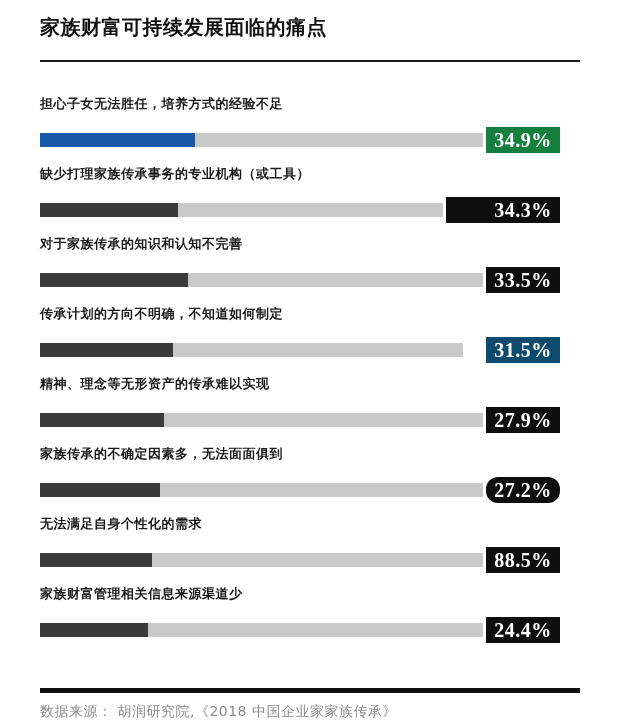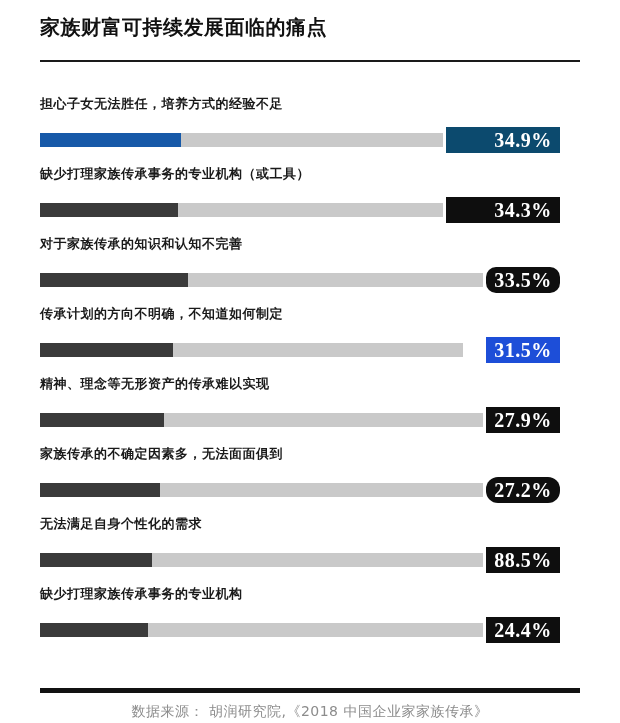--- a/index.html
+++ b/index.html
@@ -65,21 +65,21 @@
     justify-content: center;
     letter-spacing: 0.5px;
   }
   .rule-bottom {
     height: 5px;
     background: #111111;
     margin-top: 34px;
   }
   .source {
     margin-top: 9px;
-    text-align: center;
+    text-align: left;
     font-size: 14px;
     line-height: 18px;
     color: #8c8c8c;
     letter-spacing: 0.5px;
     white-space: nowrap;
   }
 </style>
 </head>
 <body>
 
@@ -87,48 +87,48 @@
   <h1 class="title">家族财富可持续发展面临的痛点</h1>
   <div class="rule-top"></div>
 
   <div class="rows" id="rows">
       <div class="row">
         <div class="row-label">担心子女无法胜任，培养方式的经验不足</div>
         <div class="bar-line">
           <div class="track" style="background: rgb(201, 201, 201);">
             <div class="fill" style="width: 34.9%; background: rgb(22, 89, 168);"></div>
           </div>
-          <div class="pct" style="background: #0c4a6e; padding-left: 40px;">34.9%</div>
+          <div class="pct" style="background: #15803d;">34.9%</div>
         </div>
       </div>
       <div class="row">
         <div class="row-label">缺少打理家族传承事务的专业机构（或工具）</div>
         <div class="bar-line">
           <div class="track" style="background: rgb(201, 201, 201);">
             <div class="fill" style="width: 34.3%; background: rgb(58, 58, 58);"></div>
           </div>
           <div class="pct" style="background: rgb(14, 14, 14); padding-left: 40px;">34.3%</div>
         </div>
       </div>
       <div class="row">
         <div class="row-label">对于家族传承的知识和认知不完善</div>
         <div class="bar-line">
           <div class="track" style="background: rgb(201, 201, 201);">
             <div class="fill" style="width: 33.5%; background: rgb(58, 58, 58);"></div>
           </div>
-          <div class="pct" style="background: rgb(14, 14, 14); border-radius: 10px;">33.5%</div>
+          <div class="pct" style="background: rgb(14, 14, 14);">33.5%</div>
         </div>
       </div>
       <div class="row">
         <div class="row-label">传承计划的方向不明确，不知道如何制定</div>
         <div class="bar-line">
           <div class="track" style="background: rgb(201, 201, 201);">
             <div class="fill" style="width: 31.5%; background: rgb(58, 58, 58);"></div>
           </div>
-          <div class="pct" style="background: #1d4ed8; margin-left: 23px;">31.5%</div>
+          <div class="pct" style="background: #0c4a6e; margin-left: 23px;">31.5%</div>
         </div>
       </div>
       <div class="row">
         <div class="row-label">精神、理念等无形资产的传承难以实现</div>
         <div class="bar-line">
           <div class="track" style="background: rgb(201, 201, 201);">
             <div class="fill" style="width: 27.9%; background: rgb(58, 58, 58);"></div>
           </div>
           <div class="pct" style="background: rgb(14, 14, 14);">27.9%</div>
         </div>
@@ -145,21 +145,21 @@
       <div class="row">
         <div class="row-label">无法满足自身个性化的需求</div>
         <div class="bar-line">
           <div class="track" style="background: rgb(201, 201, 201);">
             <div class="fill" style="width: 25.3%; background: rgb(58, 58, 58);"></div>
           </div>
           <div class="pct" style="background: rgb(14, 14, 14);">88.5%</div>
         </div>
       </div>
       <div class="row">
-        <div class="row-label">缺少打理家族传承事务的专业机构</div>
+        <div class="row-label">家族财富管理相关信息来源渠道少</div>
         <div class="bar-line">
           <div class="track" style="background: rgb(201, 201, 201);">
             <div class="fill" style="width: 24.4%; background: rgb(58, 58, 58);"></div>
           </div>
           <div class="pct" style="background: rgb(14, 14, 14);">24.4%</div>
         </div>
       </div>
     </div>
 
   <div class="rule-bottom"></div>

